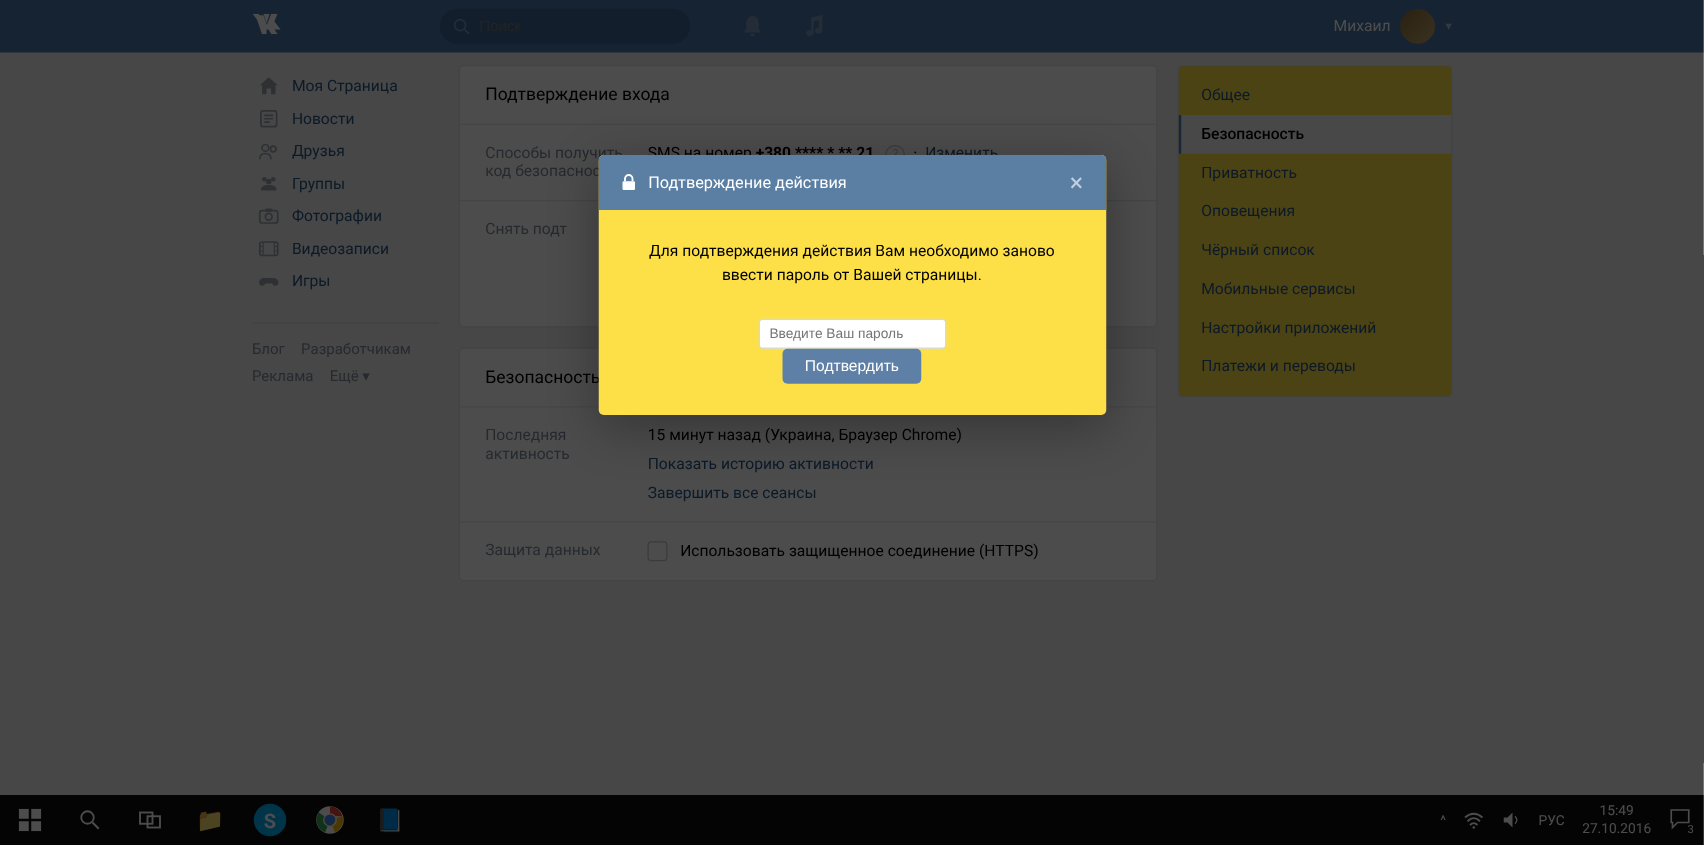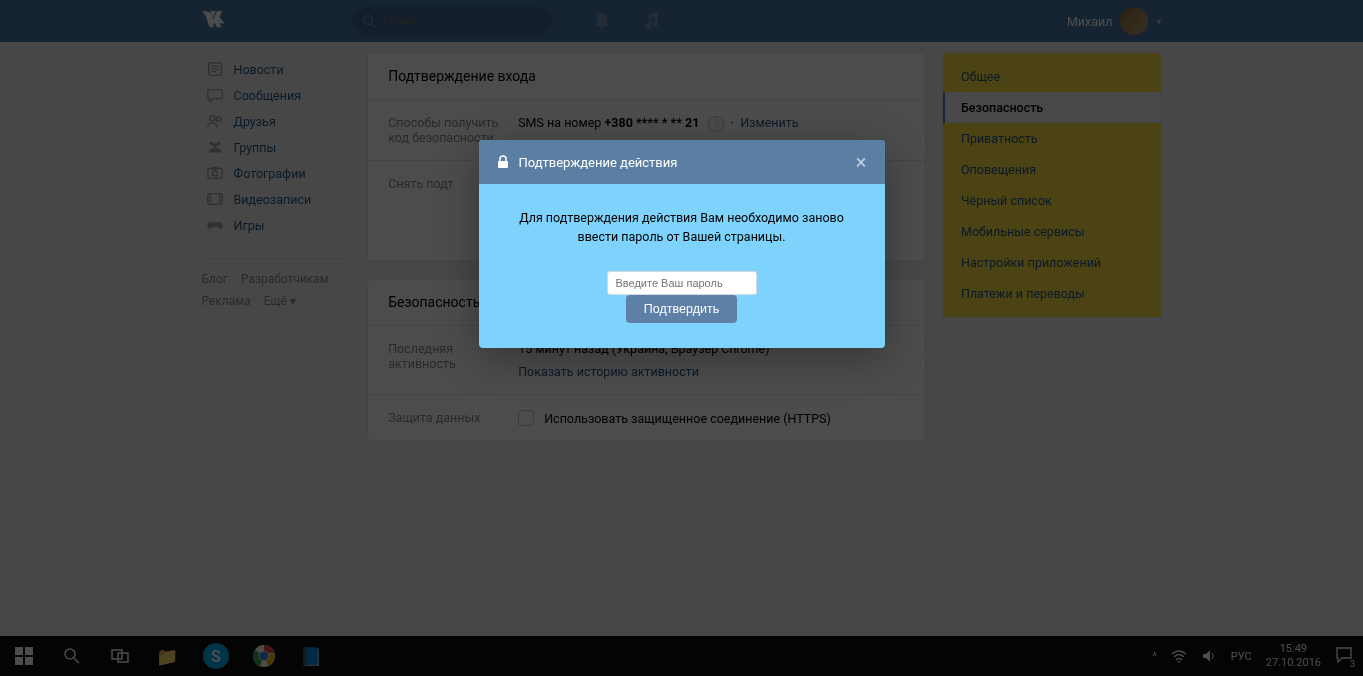--- a/index.html
+++ b/index.html
@@ -41,21 +41,21 @@
 .checkbox-row { display: flex; align-items: center; gap: 10px; }
 .checkbox { width: 16px; height: 16px; border: 1px solid #c1c5cb; border-radius: 3px; }
 
 .aside { width: 220px; }
 .aside-menu { background: #fde047; border: 1px solid #dbe0e4; border-radius: 4px; padding: 8px 0; }
 .aside-item { padding: 8px 18px; font-size: 12.5px; color: #2a5885; cursor: pointer; }
 .aside-item.active { color: #000; font-weight: 500; border-left: 2px solid #5181b8; padding-left: 16px; background: #f0f2f5; }
 
 
 .overlay { position: absolute; inset: 0; background: rgba(0,0,0,0.7); z-index: 100; }
-.modal { position: absolute; top: 140px; left: 50%; transform: translateX(-50%); width: 406px; background: #7dd3fc; border-radius: 4px; overflow: hidden; z-index: 101; box-shadow: 0 10px 40px rgba(0,0,0,0.3); }
+.modal { position: absolute; top: 124px; left: 50%; transform: translateX(-50%); width: 406px; background: #fde047; border-radius: 4px; overflow: hidden; z-index: 101; box-shadow: 0 10px 40px rgba(0,0,0,0.3); }
 .modal-header { background: #5b7ea3; color: #fff; padding: 12px 18px; display: flex; align-items: center; font-size: 13px; }
 .lock-icon { width: 12px; height: 14px; margin-right: 10px; fill: #fff; }
 .modal-close { margin-left: auto; font-size: 20px; color: #c1d0e0; cursor: pointer; line-height: 1; }
 .modal-body { padding: 25px 30px; text-align: center; }
 .modal-text { font-size: 12.5px; color: #000; line-height: 1.5; margin-bottom: 24px; }
 .modal-input { width: 150px; border: 1px solid #d3d9de; padding: 5px 8px; font-size: 11px; text-align: left; color: #828282; border-radius: 3px; margin-bottom: 0; }
 .modal-button { background: #5e80a7; color: #fff; border: none; padding: 7px 18px; font-size: 12.5px; border-radius: 4px; cursor: pointer; }
 
 
 .taskbar { position: absolute; bottom: 0; left: 0; right: 0; height: 40px; background: #101010; display: flex; align-items: center; color: #fff; font-size: 11px; }
@@ -99,32 +99,32 @@
       <div class="avatar"></div>
       <span class="chevron">▾</span>
     </div>
   </div>
 </div>
 
 <div class="container">
   <div class="sidebar">
     <div class="nav-item">
         <svg class="nav-icon" viewBox="0 0 20 20">
+          <path d="M10 2 L2 9 L4 9 L4 17 L8 17 L8 12 L12 12 L12 17 L16 17 L16 9 L18 9 Z"></path>
+        </svg>
+        <span>Моя Страница</span>
+      </div>
+    <div class="nav-item">
+        <svg class="nav-icon" viewBox="0 0 20 20">
           <rect x="3" y="3" width="14" height="14" rx="2" fill="none" stroke="#99a2ad" stroke-width="1.5"></rect>
           <line x1="6" y1="7" x2="14" y2="7" stroke="#99a2ad" stroke-width="1.5"></line>
           <line x1="6" y1="10" x2="14" y2="10" stroke="#99a2ad" stroke-width="1.5"></line>
           <line x1="6" y1="13" x2="11" y2="13" stroke="#99a2ad" stroke-width="1.5"></line>
         </svg>
         <span>Новости</span>
-      </div>
-    <div class="nav-item">
-        <svg class="nav-icon" viewBox="0 0 20 20">
-          <path d="M3 4 h14 a1 1 0 0 1 1 1 v8 a1 1 0 0 1 -1 1 h-9 l-4 3 v-3 h-1 a1 1 0 0 1 -1 -1 v-8 a1 1 0 0 1 1 -1 z" fill="none" stroke="#99a2ad" stroke-width="1.5"></path>
-        </svg>
-        <span>Сообщения</span>
       </div>
     <div class="nav-item">
         <svg class="nav-icon" viewBox="0 0 20 20">
           <circle cx="7" cy="7" r="3" fill="none" stroke="#99a2ad" stroke-width="1.5"></circle>
           <circle cx="14" cy="8" r="2.5" fill="none" stroke="#99a2ad" stroke-width="1.5"></circle>
           <path d="M2 17 C2 13 5 12 7 12 C9 12 12 13 12 17" fill="none" stroke="#99a2ad" stroke-width="1.5"></path>
         </svg>
         <span>Друзья</span>
       </div>
     <div class="nav-item">
@@ -188,20 +188,21 @@
       </div>
     </div>
 
     <div class="block">
       <div class="block-header">Безопасность</div>
       <div class="block-row">
         <div class="row-label">Последняя активность</div>
         <div class="row-content">
           <div>15 минут назад (Украина, Браузер Chrome)</div>
           <span class="row-link">Показать историю активности</span>
+          <span class="row-link">Завершить все сеансы</span>
         </div>
       </div>
       <div class="block-row">
         <div class="row-label">Защита данных</div>
         <div class="row-content checkbox-row">
           <div class="checkbox"></div>
           <span>Использовать защищенное соединение (HTTPS)</span>
         </div>
       </div>
     </div>

